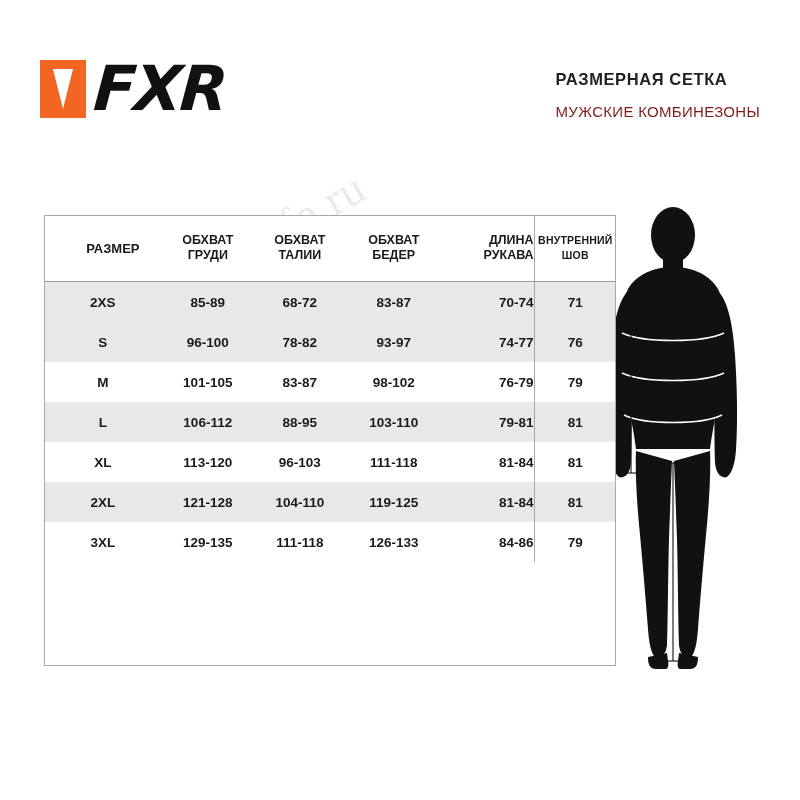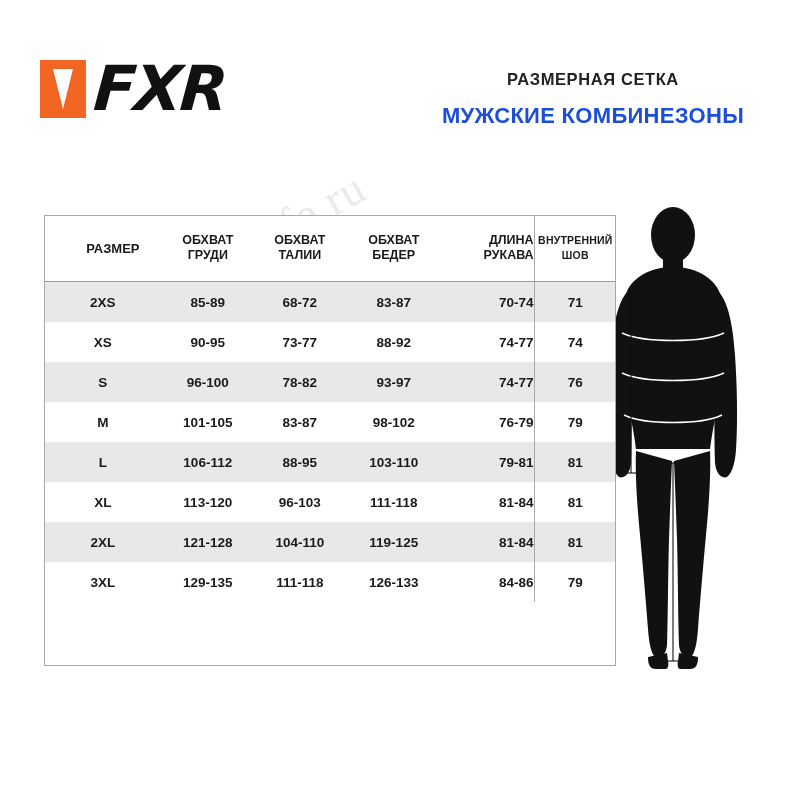--- a/index.html
+++ b/index.html
@@ -72,36 +72,36 @@
     font-size: 62px;
     letter-spacing: -2px;
     color: #111111;
     line-height: 58px;
     font-style: italic;
     transform: skewX(-4deg);
   }
 
   .title-block {
     position: absolute;
-    right: 56px;
+    right: 40px;
     top: 14px;
-    text-align: center;
+    text-align: left;
   }
   .title-line1 {
     font-size: 16.5px;
     font-weight: bold;
     letter-spacing: 0.6px;
     color: #222;
     margin-bottom: 14px;
   }
   .title-line2 {
-    font-size: 22px;
-    font-weight: bold;
+    font-size: 15px;
+    font-weight: normal;
     letter-spacing: 0.3px;
-    color: #1d4ed8;
+    color: #7f1d1d;
   }
 
   
   .table-wrap {
     position: absolute;
     left: 44px;
     top: 215px;
     width: 572px;
     z-index: 6;
   }
@@ -218,28 +218,20 @@
       </tr>
     </thead>
     <tbody>
       <tr class="odd">
         <td class="col0">2XS</td>
         <td class="col1">85-89</td>
         <td class="col2">68-72</td>
         <td class="col3">83-87</td>
         <td class="col4">70-74</td>
         <td class="col5">71</td>
-      </tr>
-      <tr class="even">
-        <td class="col0">XS</td>
-        <td class="col1">90-95</td>
-        <td class="col2">73-77</td>
-        <td class="col3">88-92</td>
-        <td class="col4">74-77</td>
-        <td class="col5">74</td>
       </tr>
       <tr class="odd">
         <td class="col0">S</td>
         <td class="col1">96-100</td>
         <td class="col2">78-82</td>
         <td class="col3">93-97</td>
         <td class="col4">74-77</td>
         <td class="col5">76</td>
       </tr>
       <tr class="even">

